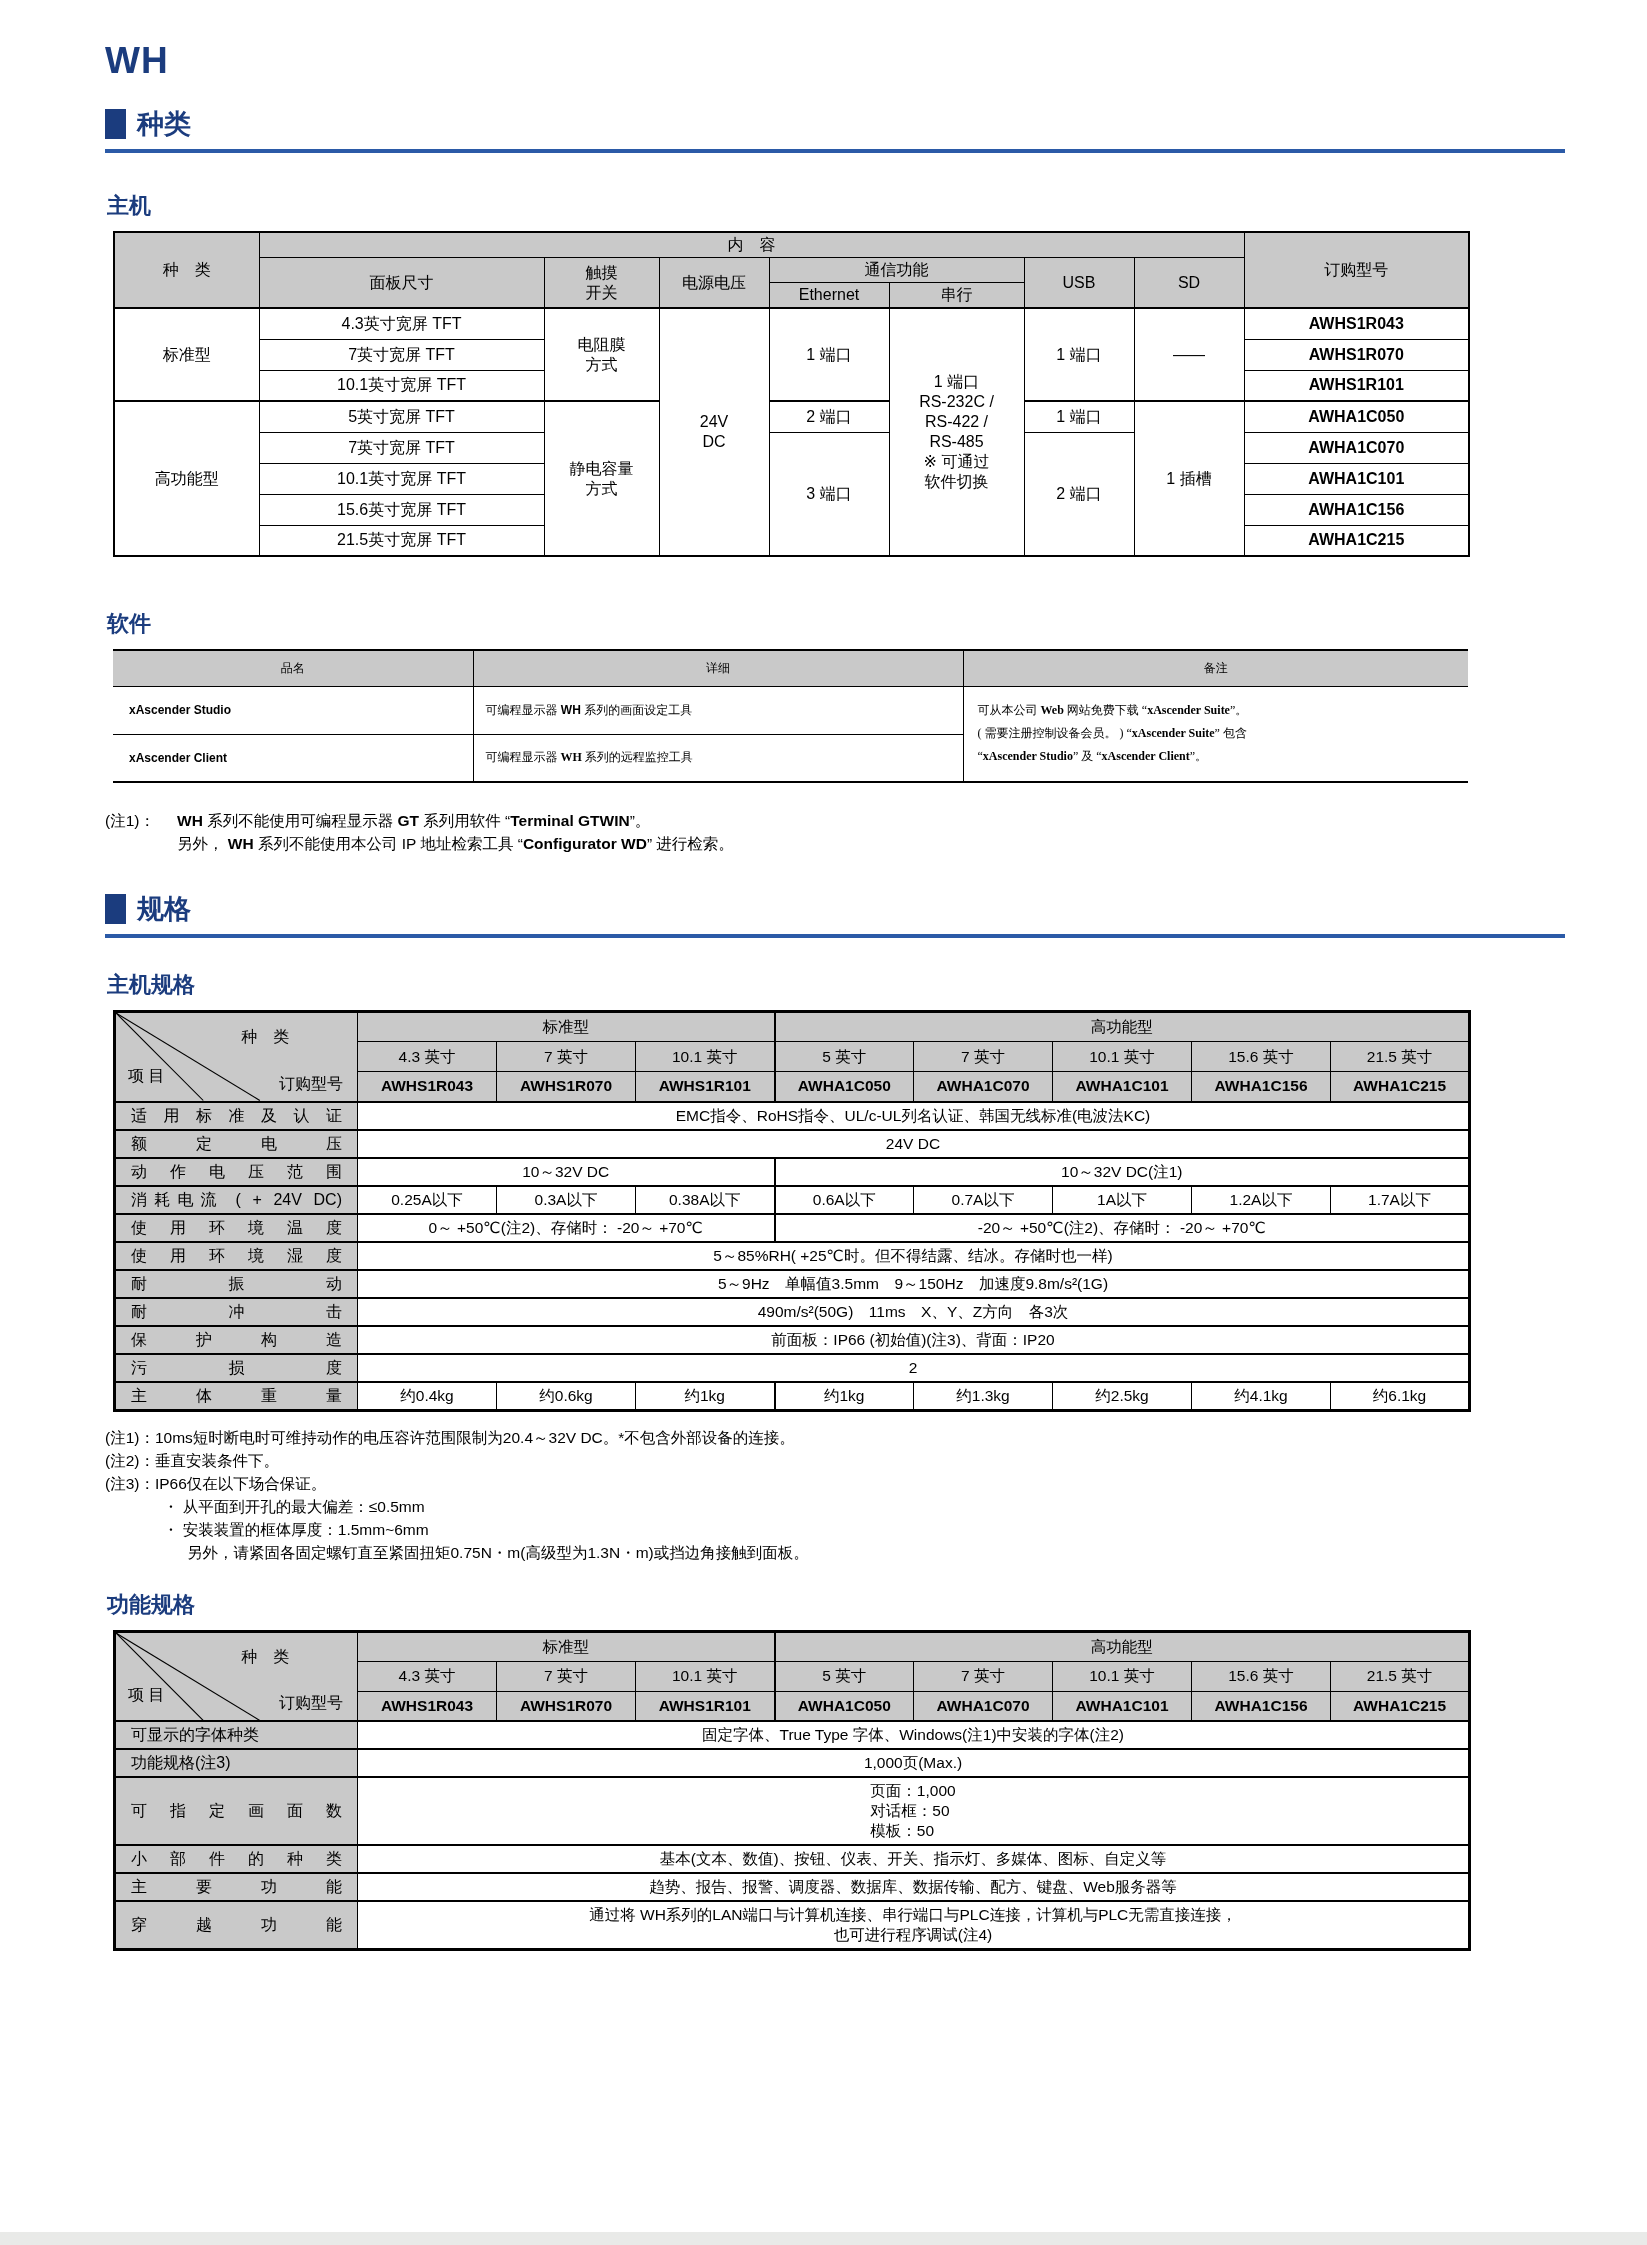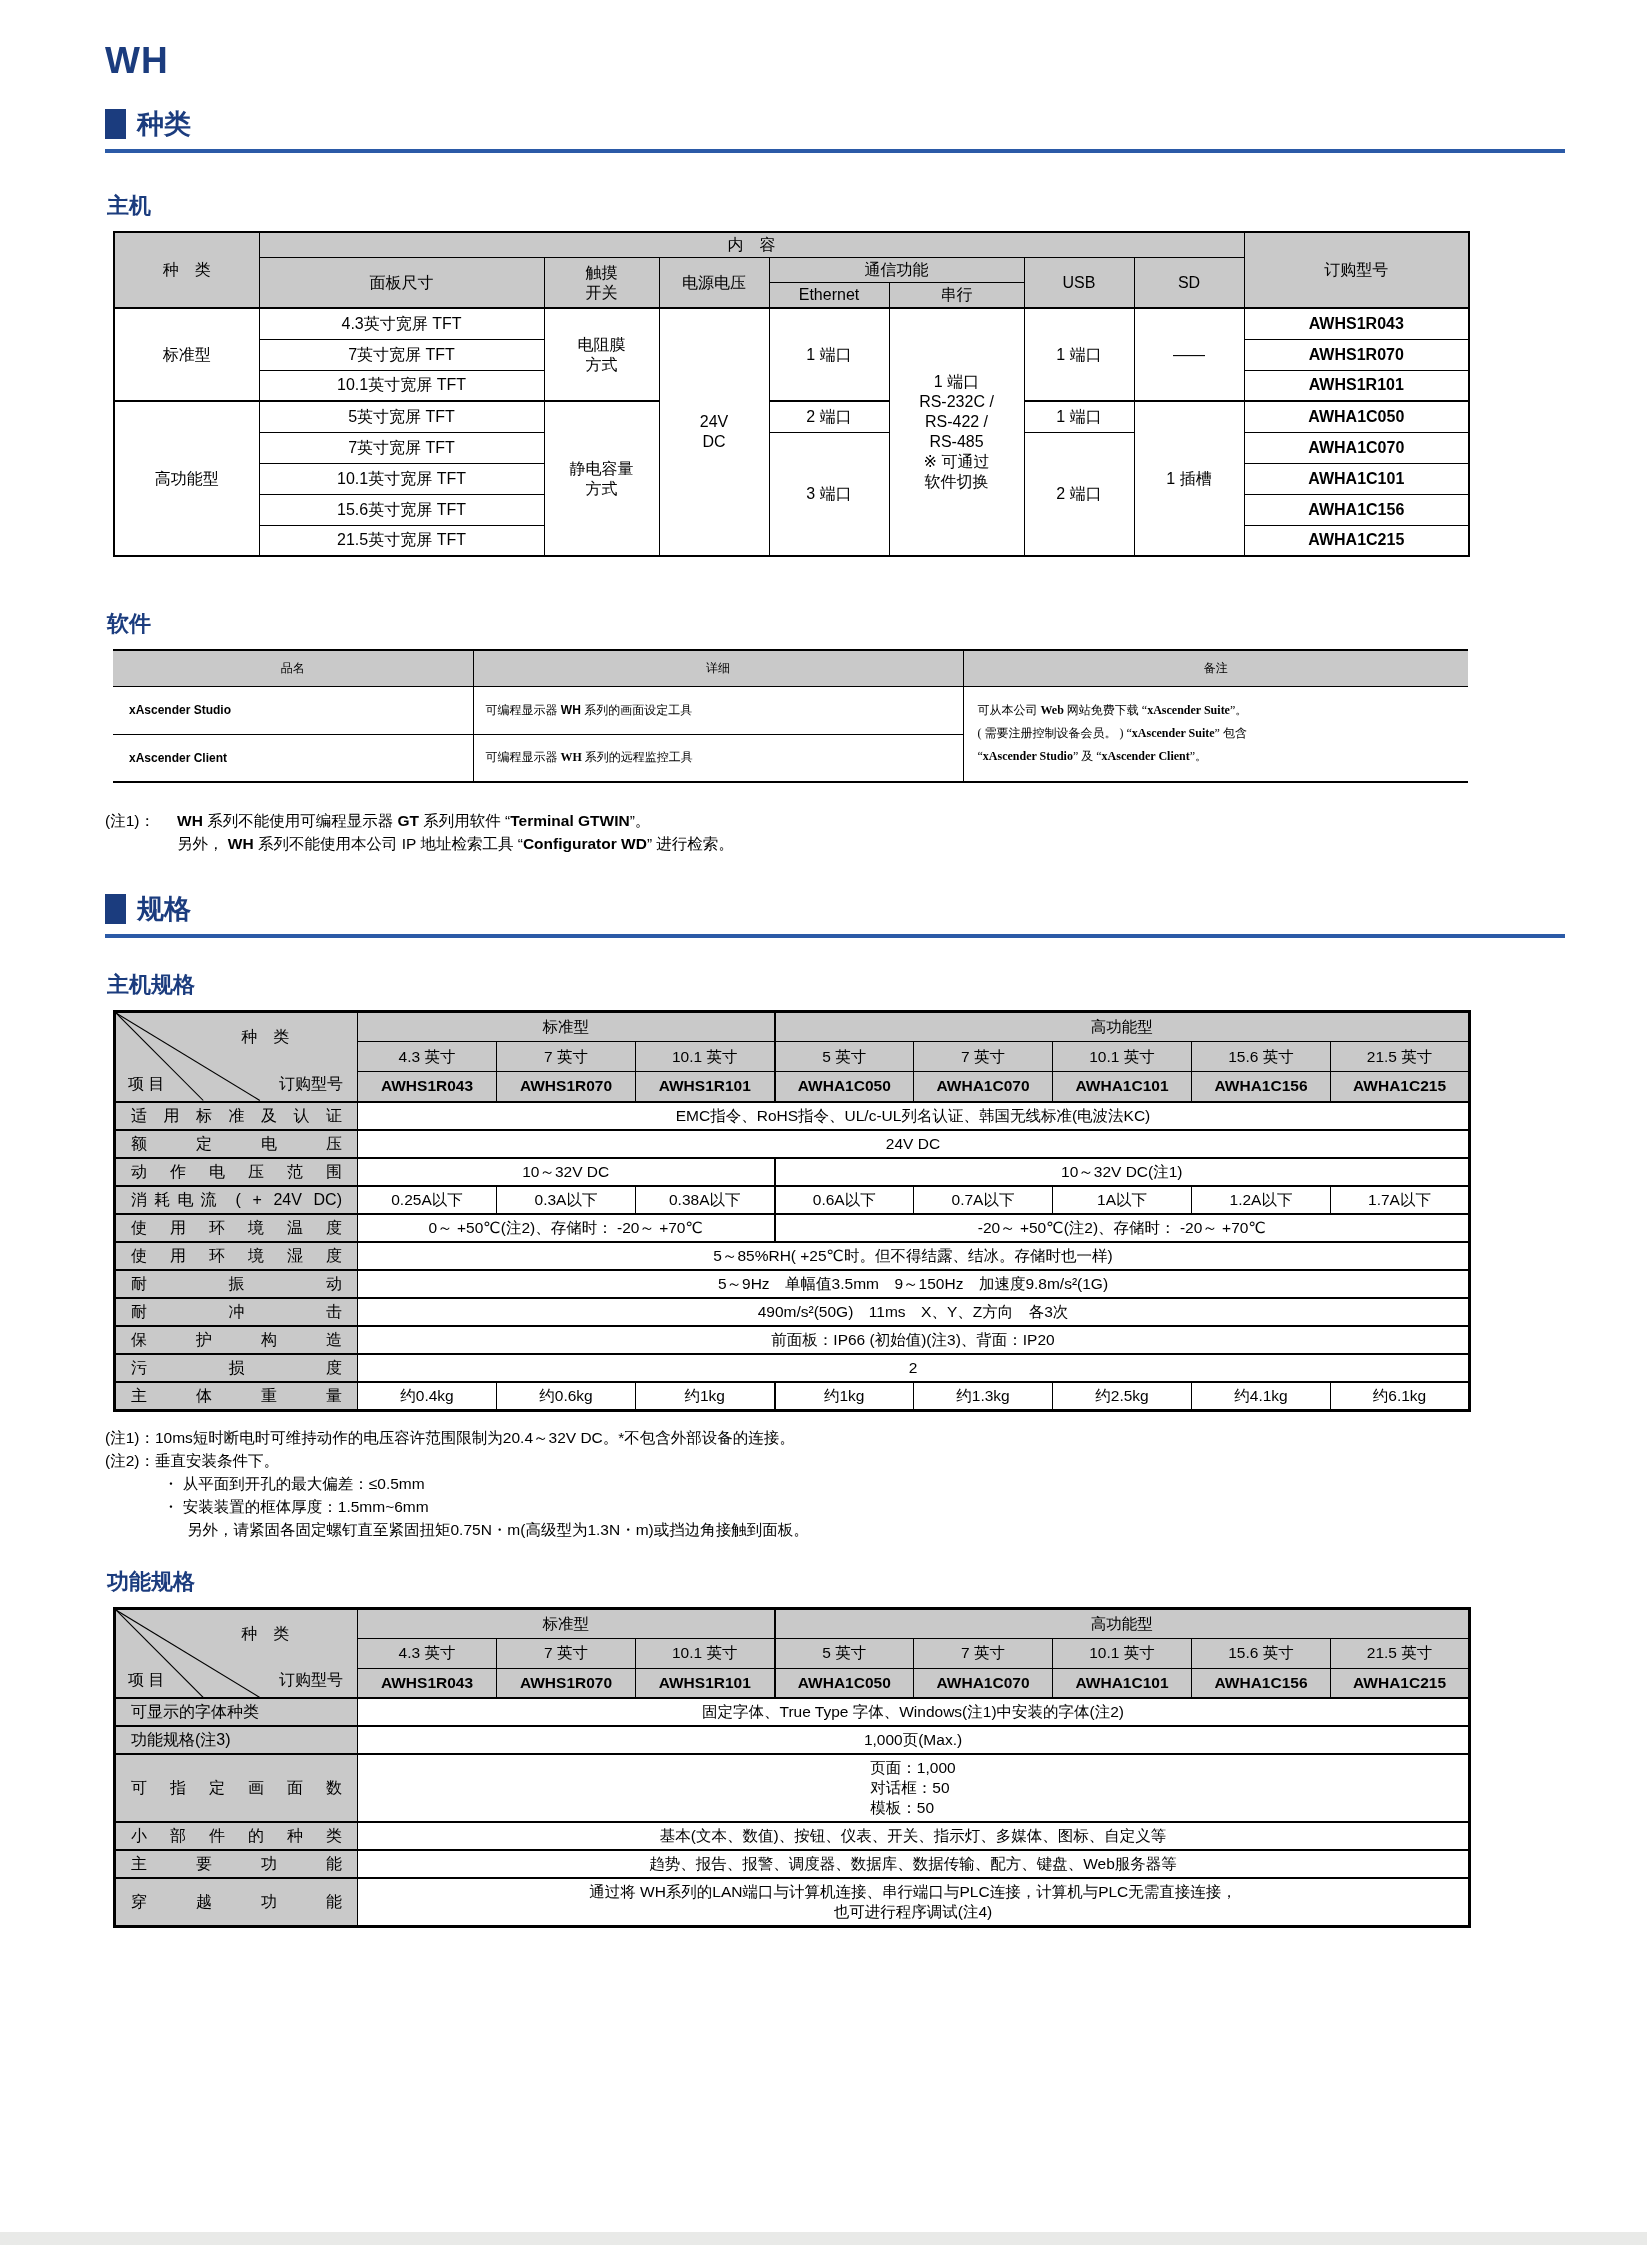--- a/index.html
+++ b/index.html
@@ -53,21 +53,21 @@
   .ts .gsplit { border-left:2px solid #000; }
   .ts .mdl { font-weight:bold; }
   .ts .tall { height:28px; }
   .ts .pre { white-space:pre-line; }
   .ts .inner-left { display:inline-block; text-align:left; }
 
   .corner { position:relative; padding:0; }
   .corner svg { position:absolute; left:0; top:0; width:100%; height:100%; }
   .corner span { position:absolute; font-size:16px; }
   .c-type { top:14px; left:52%; }
-  .c-item { bottom:7px; left:12px; }
+  .c-item { bottom:15px; left:12px; }
   .c-model { bottom:7px; right:14px; }
 
   
   .note { font-size:15.5px; line-height:23px; }
   .note-flex { display:flex; }
   .nlabel { flex:0 0 72px; }
   .ind0 { padding-left:0; }
   .ind1 { padding-left:58px; }
   .ind2 { padding-left:82px; }
   b { font-weight:bold; }
@@ -336,20 +336,21 @@
         <td>约2.5kg</td>
         <td>约4.1kg</td>
         <td>约6.1kg</td>
       </tr>
     </tbody>
   </table>
 
   <div class="note" style="margin-top:14px">
     <div class="ind0">(注1)：10ms短时断电时可维持动作的电压容许范围限制为20.4～32V DC。*不包含外部设备的连接。</div>
     <div class="ind0">(注2)：垂直安装条件下。</div>
+    <div class="ind0">(注3)：IP66仅在以下场合保证。</div>
     <div class="ind1">・ 从平面到开孔的最大偏差：≤0.5mm</div>
     <div class="ind1">・ 安装装置的框体厚度：1.5mm~6mm</div>
     <div class="ind2">另外，请紧固各固定螺钉直至紧固扭矩0.75N・m(高级型为1.3N・m)或挡边角接触到面板。</div>
   </div>
 
   <div class="sub-title" style="margin-top:26px">功能规格</div>
 
   <table class="ts">
     <colgroup>
       <col style="width:243px">

